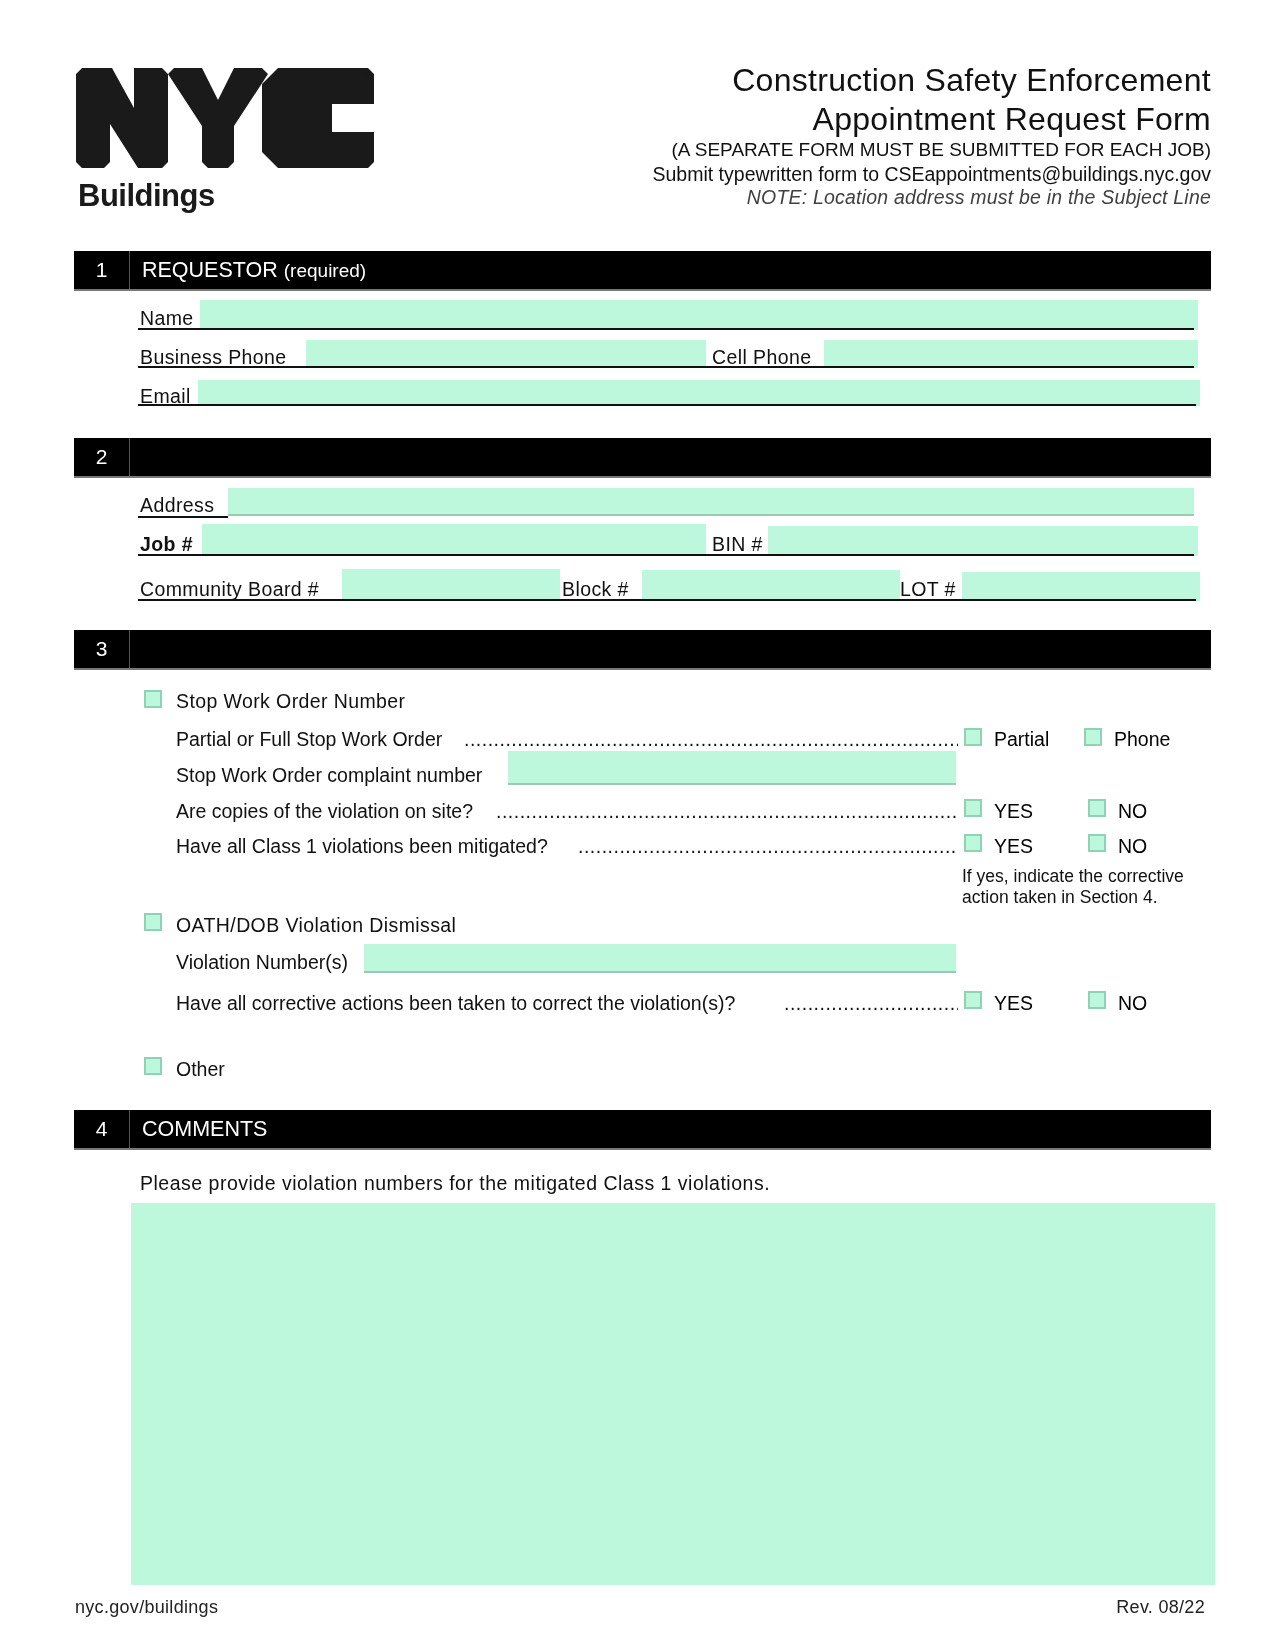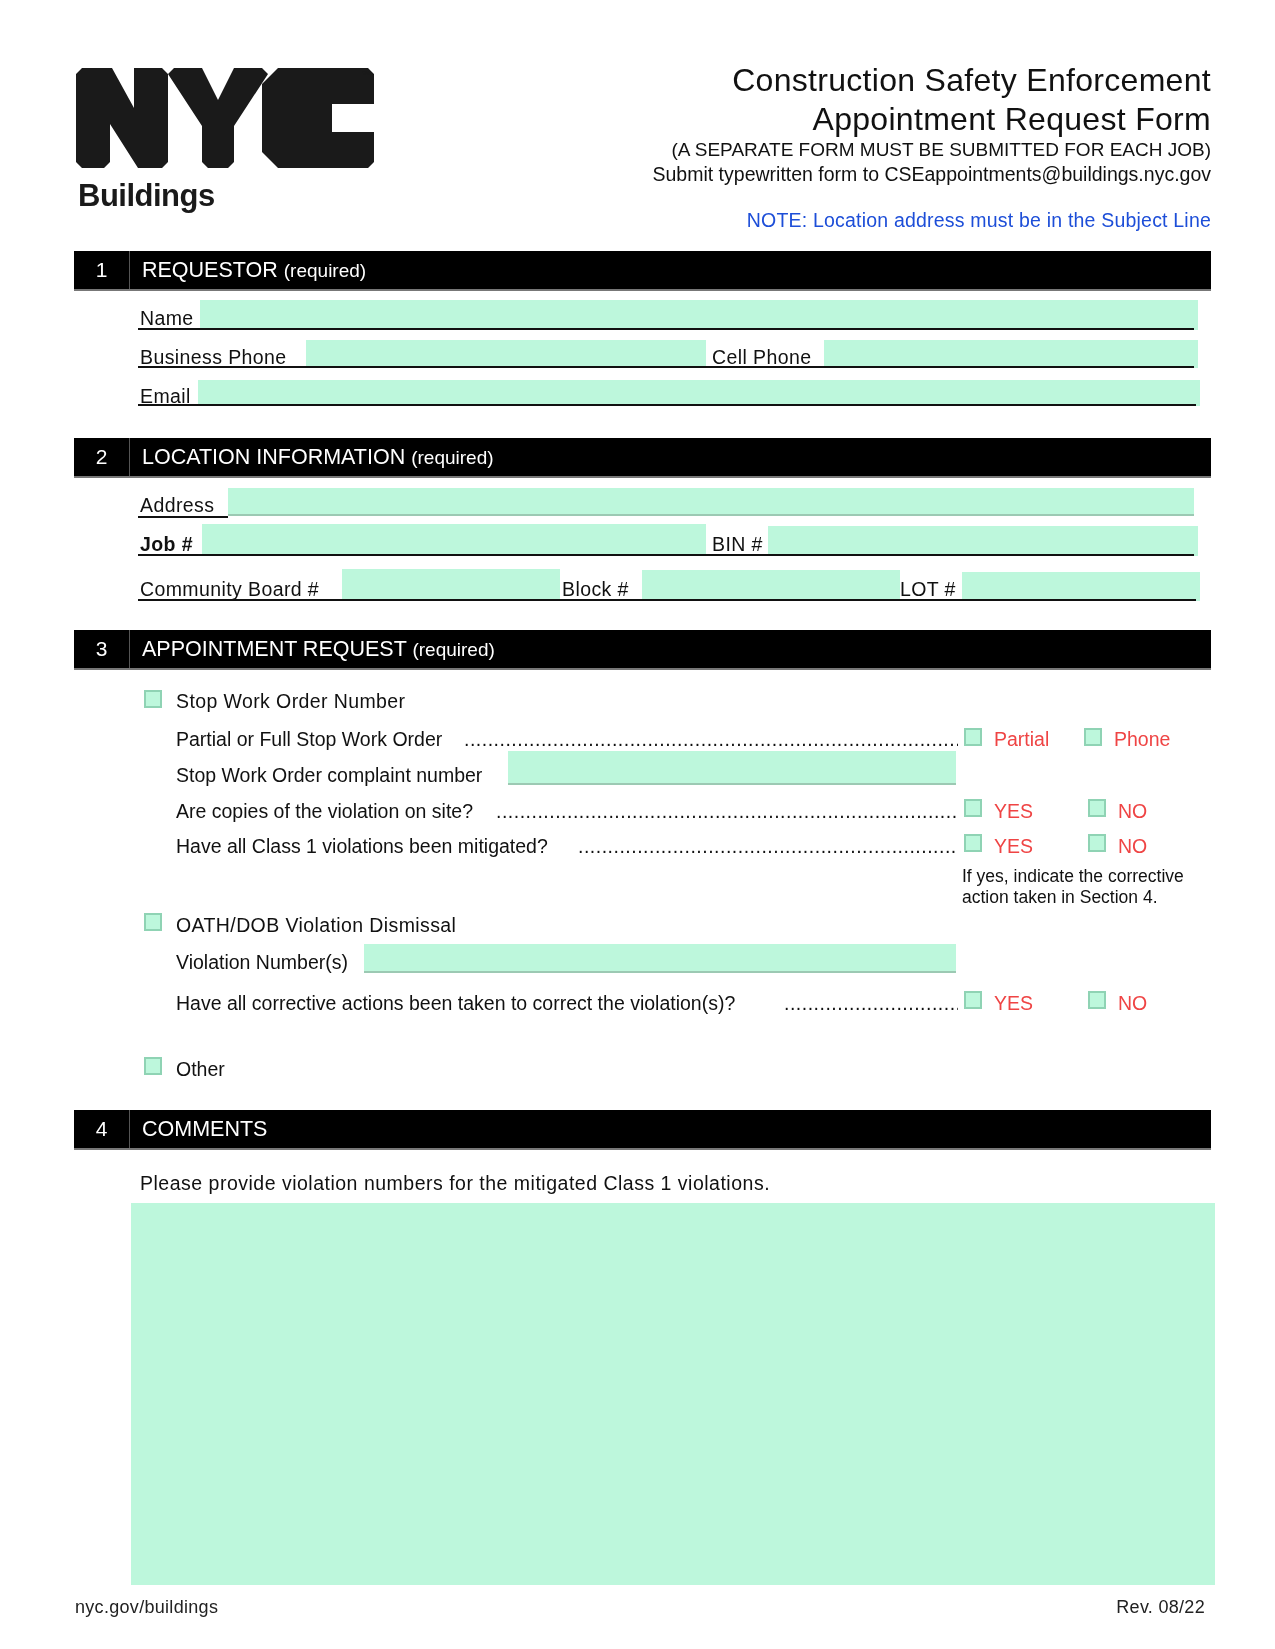--- a/index.html
+++ b/index.html
@@ -11,39 +11,39 @@
   .logo { left:76px; top:68px; width:300px; height:150px; }
   .logo-buildings { left:78px; top:178px; font-size:31px; font-weight:bold; letter-spacing:-0.5px; color:#1a1a1a; }
   .tm { left:362px; top:70px; font-size:8px; color:#1a1a1a; }
 
   
   .hdr { right:64px; text-align:right; white-space:nowrap; }
   .title1 { top:62px; font-size:32px; letter-spacing:0.3px; }
   .title2 { top:101px; font-size:32px; letter-spacing:0.3px; }
   .sub1 { top:139px; font-size:19px; }
   .sub2 { top:163px; font-size:19.5px; }
-  .note { top:209px; font-size:19.5px; color:#1d4ed8; letter-spacing:0.2px; }
+  .note { top:186px; font-size:19.5px; color:#404040; letter-spacing:0.2px;font-style:italic; }
 
   
   .bar { left:74px; width:1137px; height:40px; background:#000; border-bottom:2px solid #777; box-sizing:border-box; }
   .bar .num { position:absolute; left:0; top:0; width:55px; height:38px; border-right:1px solid #555;
               color:#fff; font-size:21px; line-height:38px; text-align:center; }
   .bar .lbl { position:absolute; left:68px; top:0; height:50px; line-height:38px; color:#fff; font-size:21.5px; white-space:nowrap; }
   .bar .lbl .req { font-size:19px; }
 
   
   .frow-line { border-bottom:2px solid #111; height:0; }
   .flabel { font-size:19.5px; color:#111; white-space:nowrap; letter-spacing:0.4px; }
   .fill { background:#bdf7dc; }
   .fill.ul { border-bottom:2px solid #9cc9b3; box-sizing:border-box; }
 
   
   .cb { width:18px; height:18px; background:#bdf7dc; border:2px solid #8fd3b4; box-sizing:border-box; }
   .qtext { font-size:19.5px; color:#111; white-space:nowrap; }
-  .opt { font-size:19.5px; color:#ef4444; white-space:nowrap; }
+  .opt { font-size:19.5px; color:#000000; white-space:nowrap; }
   .dots { font-size:19.5px; color:#111; white-space:nowrap; overflow:hidden; letter-spacing:0.5px; }
   .small { font-size:17.5px; line-height:21px; color:#111; }
 
   .footer { font-size:18px; color:#222; letter-spacing:0.3px; }
 </style>
 </head>
 <body>
 
 <svg class="abs logo" viewBox="0 0 300 100" preserveAspectRatio="none" style="height:100px;">
 
@@ -79,24 +79,20 @@
 <div class="abs flabel" style="left:712px; top:346px;">Cell Phone</div>
 <input class="abs fill" style="left: 824px; top: 340px; width: 370px; height: 26px; border: none;" value="">
 <div class="abs frow-line" style="left:138px; top:366px; width:1056px;"></div>
 
 <div class="abs flabel" style="left:140px; top:385px;">Email</div>
 <input class="abs fill" style="left: 198px; top: 380px; width: 998px; height: 24px; border: none;" value="">
 <div class="abs frow-line" style="left:138px; top:404px; width:1058px;"></div>
 
 <div class="abs bar" style="top:438px;">
   <div class="num">2</div>
-  <div class="lbl">
-    <span>LOCATION INFORMATION</span>
-    <span class="req">(required)</span>
-  </div>
 </div>
 
 <div class="abs flabel" style="left:140px; top:494px;">Address</div>
 <input class="abs fill ul" style="left: 228px; top: 488px; width: 966px; height: 28px; border-top: none; border-right: none; border-left: none; border-image: initial; border-bottom: 2px solid rgb(156, 201, 179);" value="">
 <div class="abs frow-line" style="left:138px; top:516px; width:90px;"></div>
 
 <div class="abs flabel" style="left:140px; top:533px;font-weight:bold;">Job #</div>
 <input class="abs fill" style="left: 202px; top: 524px; width: 500px; height: 28px; border: none;" value="">
 <div class="abs flabel" style="left:712px; top:533px;">BIN #</div>
 <input class="abs fill" style="left: 768px; top: 526px; width: 426px; height: 28px; border: none;" value="">
@@ -105,24 +101,20 @@
 <div class="abs flabel" style="left:140px; top:578px;">Community Board #</div>
 <input class="abs fill" style="left: 342px; top: 569px; width: 214px; height: 28px; border: none;" value="">
 <div class="abs flabel" style="left:562px; top:578px;">Block #</div>
 <input class="abs fill" style="left: 642px; top: 570px; width: 254px; height: 28px; border: none;" value="">
 <div class="abs flabel" style="left:900px; top:578px;">LOT #</div>
 <input class="abs fill" style="left: 962px; top: 572px; width: 234px; height: 27px; border: none;" value="">
 <div class="abs frow-line" style="left:138px; top:599px; width:1058px;"></div>
 
 <div class="abs bar" style="top:630px;">
   <div class="num">3</div>
-  <div class="lbl">
-    <span>APPOINTMENT REQUEST</span>
-    <span class="req">(required)</span>
-  </div>
 </div>
 
 <input type="checkbox" class="abs cb" style="left: 144px; top: 690px; margin: 0px; appearance: none;">
 <div class="abs qtext" style="left:176px; top:690px; letter-spacing:0.4px;">Stop Work Order Number</div>
 
 <div class="abs qtext" style="left:176px; top:728px;">Partial or Full Stop Work Order</div>
 <div class="abs dots" style="left:464px; top:728px; width:494px;">............................................................................................................................................</div>
 <input type="checkbox" class="abs cb" style="left: 964px; top: 728px; margin: 0px; appearance: none;">
 <div class="abs opt" style="left:994px; top:728px;">Partial</div>
 <input type="checkbox" class="abs cb" style="left: 1084px; top: 728px; margin: 0px; appearance: none;">

